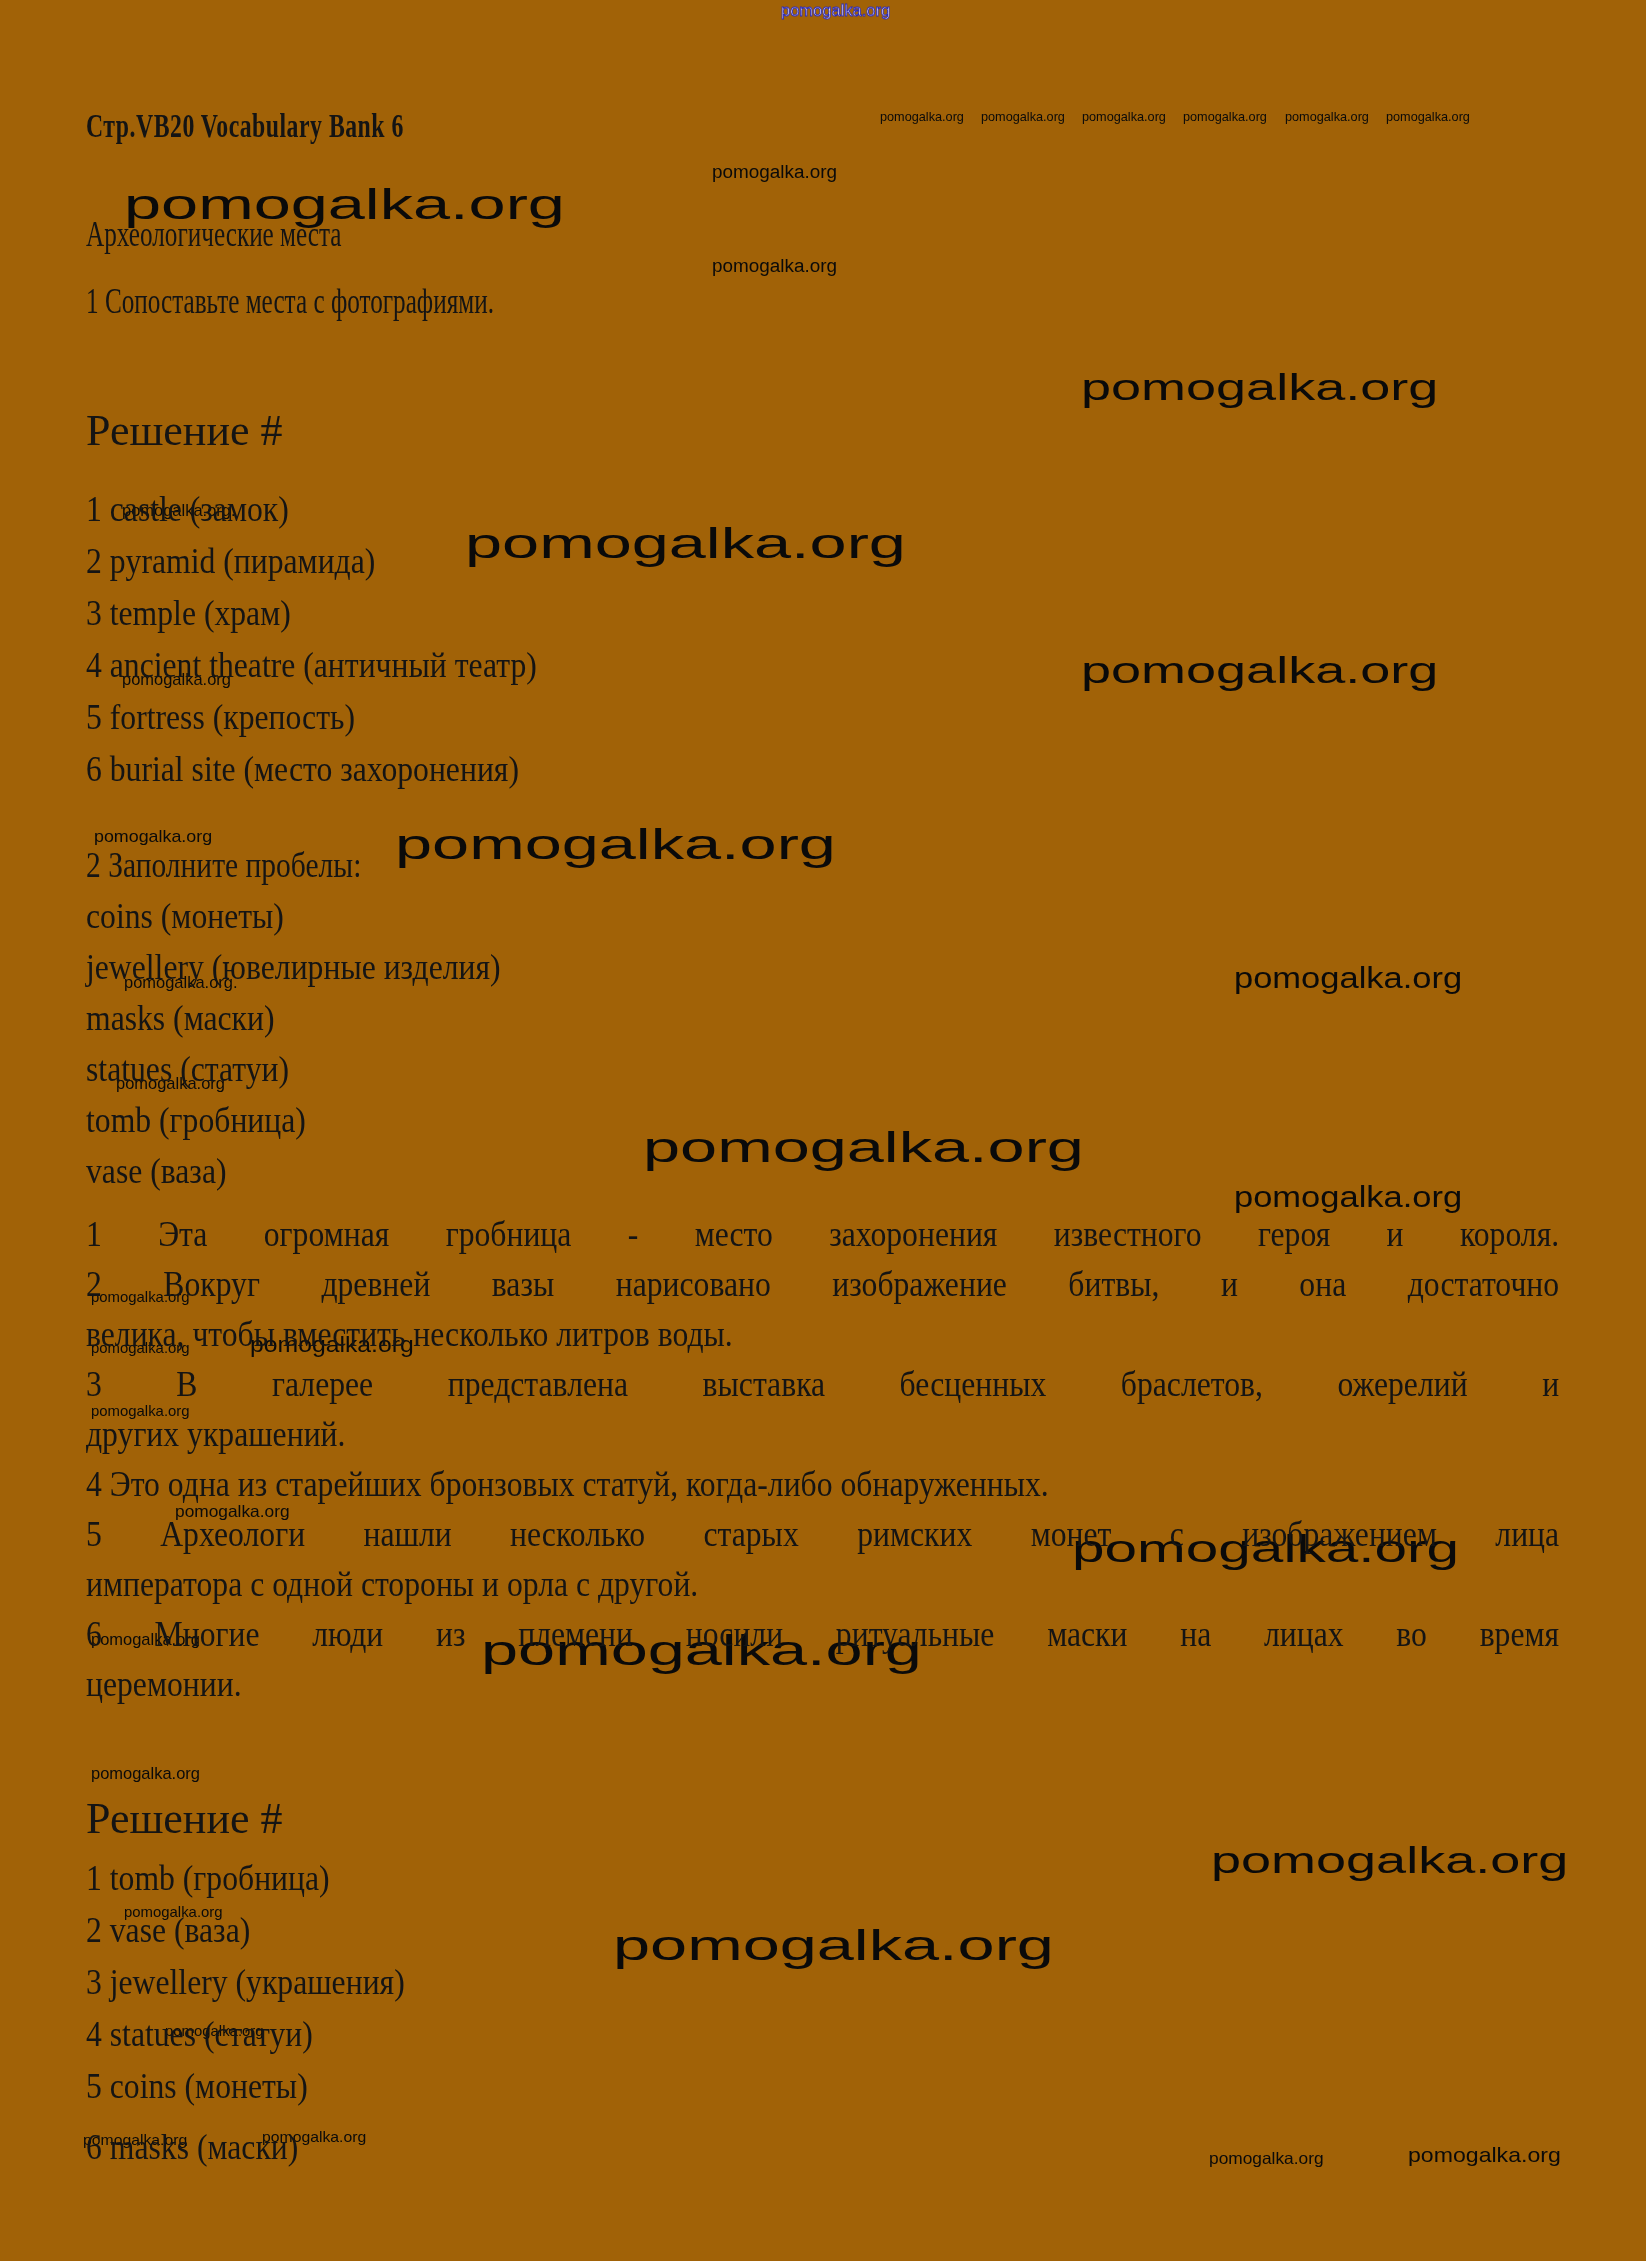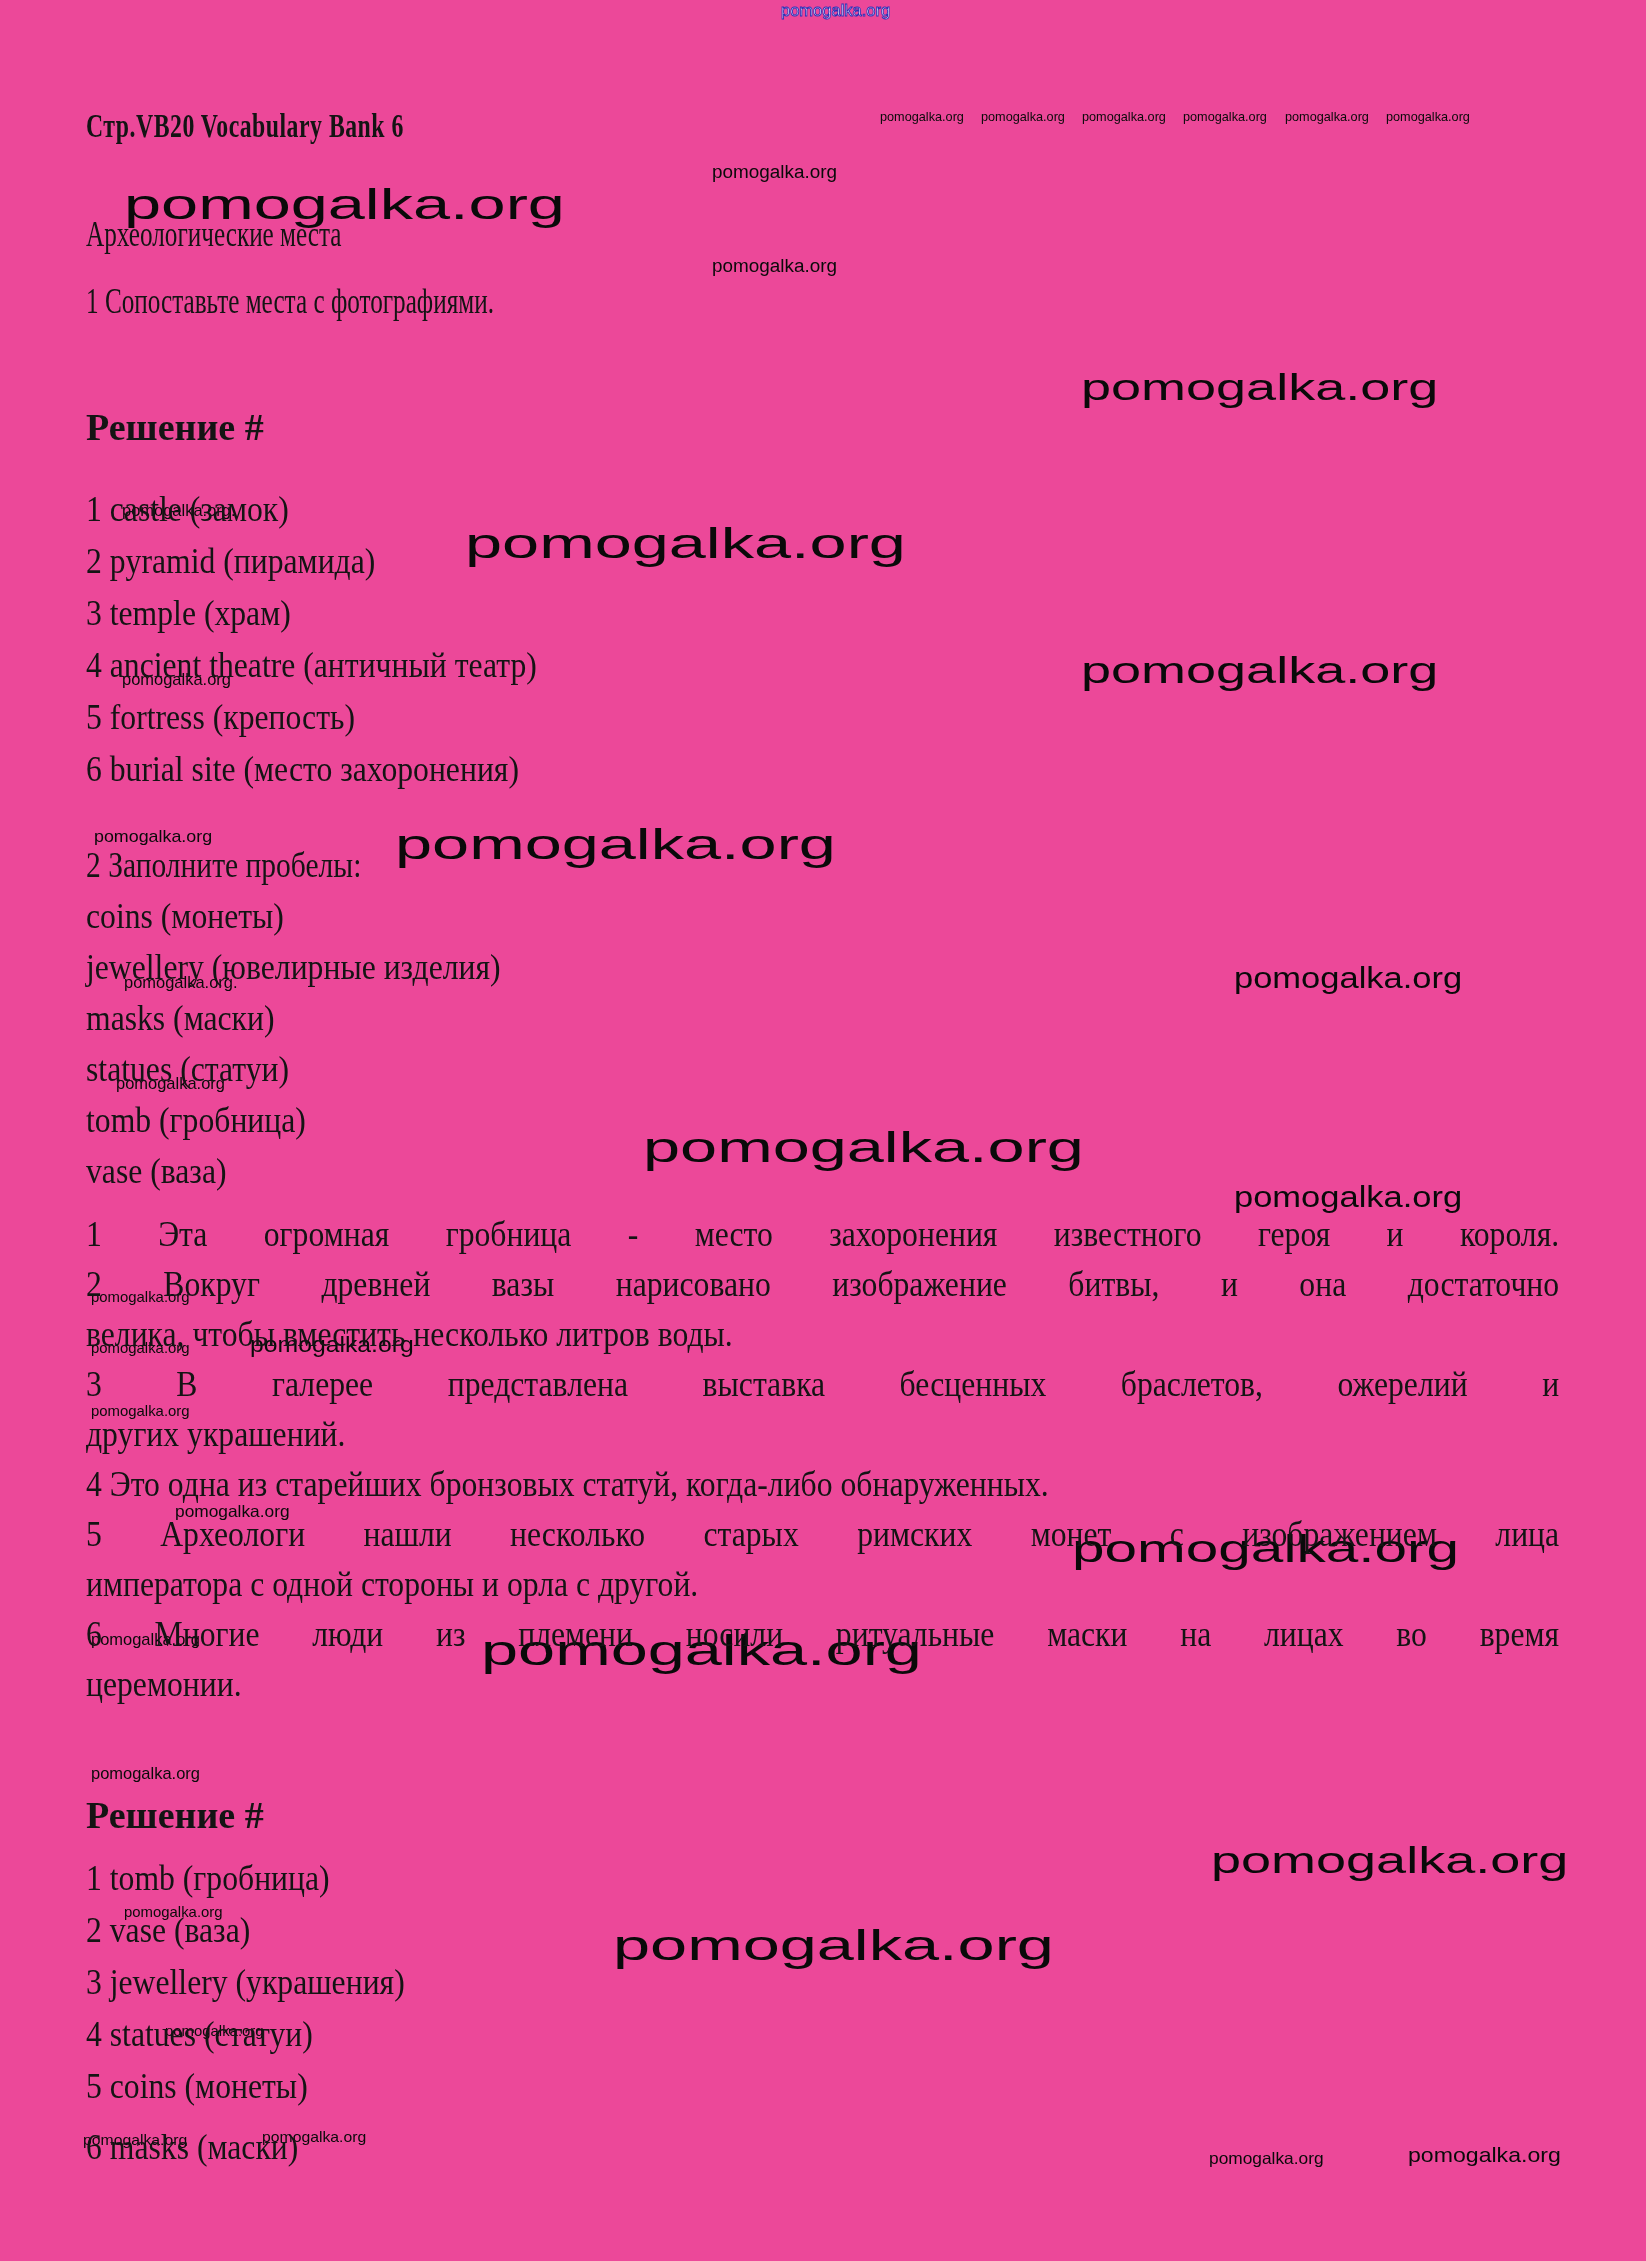--- a/index.html
+++ b/index.html
@@ -1,36 +1,36 @@
 <!DOCTYPE html>
 <html style="font-size:12px"><head>
 <meta charset="utf-8">
 <style>
   html,body{margin:0;padding:0;background:#e8e8e8;}
   #page{
     position:relative;
     width:1647px;height:2261px;
-    background:#ec4899;
+    background:#a16207;
     overflow:hidden;
     font-family:"Liberation Serif", serif;
     color:#141414;
   }
   
   .txt{
     position:absolute;
     z-index:2;
     white-space:nowrap;
     transform-origin:0 0;
     margin:0;
   }
   .title{left:86px;top:108px;font-size:33px;font-weight:700;transform:scaleX(.72);letter-spacing:0.7px;}
   .intro{font-size:36px;transform:scaleX(.70);}
   .sub{left:86px;top:213px;}
   .task1{left:86px;top:280px;}
-  .h2{font-size:38px;font-weight:700;}
+  .h2{font-size:44px;font-weight:400;}
   .sol1h{left:86px;top:405px;}
   .sol2h{left:86px;top:1793px;}
   .zap{left:86px;top:844px;font-size:36px;transform:scaleX(.82);}
   .list{font-size:36px;transform:scaleX(.88);}
   .list>div{height:52px;line-height:52px;}
   .list1{left:86px;top:483px;}
   .list2{left:86px;top:891px;}
   .list2>div{height:51px;line-height:51px;}
   .list3{left:86px;top:1852px;}
   .list3 .gap{margin-top:9px;}

